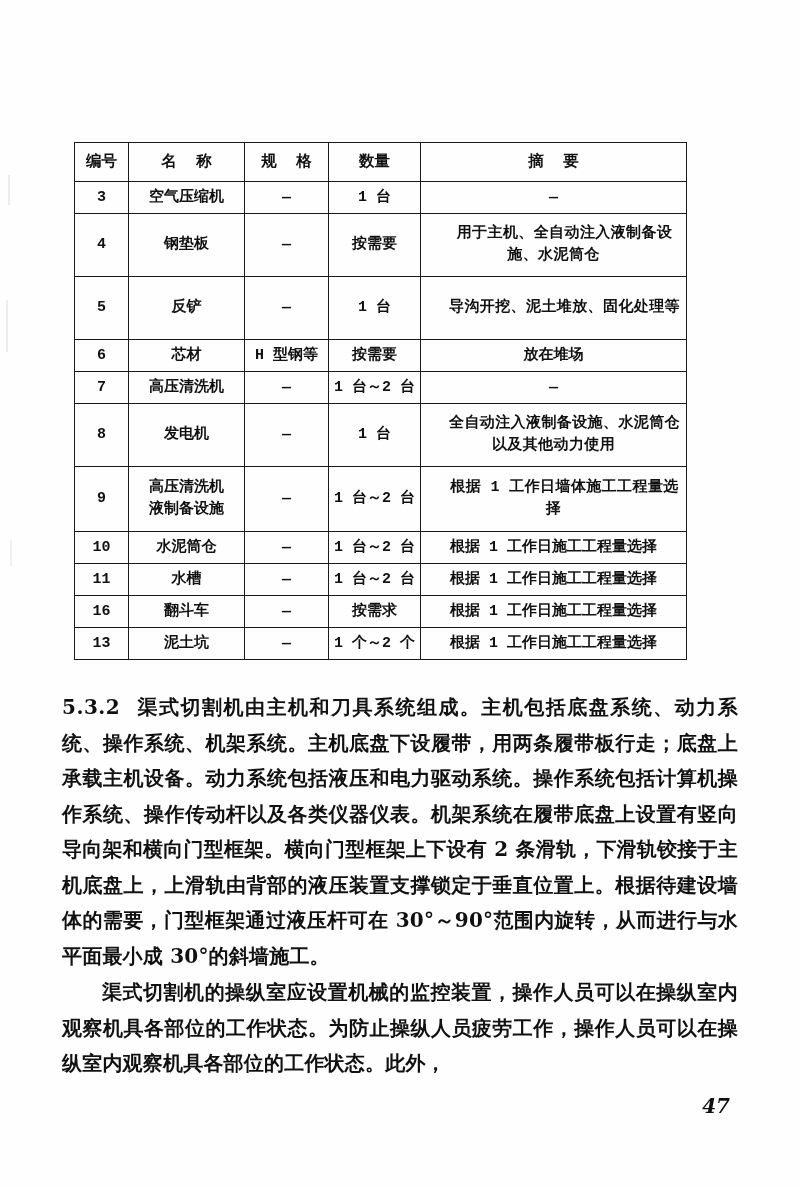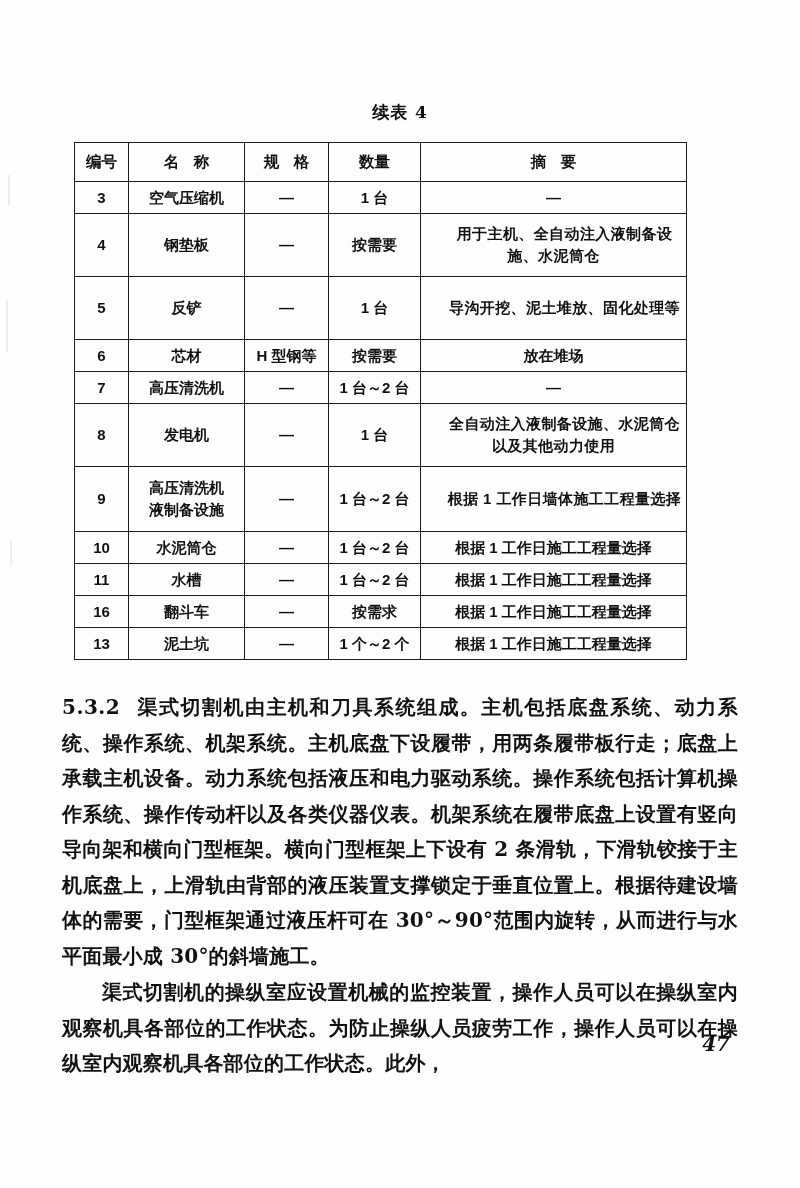--- a/index.html
+++ b/index.html
@@ -41,21 +41,21 @@
     position: absolute;
     left: 74px; top: 142px;
     width: 612px;
   }
   table.eq-table {
     border-collapse: collapse;
     width: 612px;
     table-layout: fixed;
     font-size: 15px;
     font-weight: 700;
-    font-family: Liberation Sans, sans-serif;
+    font-family: Liberation Mono, monospace;
   }
   table.eq-table col.c-no    { width: 54px; }
   table.eq-table col.c-name  { width: 116px; }
   table.eq-table col.c-spec  { width: 84px; }
   table.eq-table col.c-qty   { width: 92px; }
   table.eq-table col.c-note  { width: 266px; }
 
   table.eq-table td, table.eq-table th {
     border: 1.6px solid #1a1a1a;
     padding: 0;
@@ -107,21 +107,21 @@
   .clause-no {
     font-family: "DejaVu Serif", "Liberation Serif", serif;
     font-weight: 700;
     letter-spacing: 0.5px;
   }
   .gap-after-no { display: inline-block; width: 16px; }
 
   
   .folio {
     position: absolute;
-    left: 0; top: 1032px;
+    left: 0; top: 1094px;
     width: 730px;
     text-align: right;
     font-size: 20px;
     font-style: italic;
     font-weight: 700;
     font-family: "DejaVu Serif", "Liberation Serif", serif;
   }
 
   
   .scan-mark {
@@ -131,21 +131,20 @@
 </style>
 </head>
 <body>
 
 <div class="page">
 
   <div class="scan-mark" style="left:8px; top:175px; width:2px; height:30px; opacity:.5;"></div>
   <div class="scan-mark" style="left:6px; top:300px; width:2px; height:52px; opacity:.45;"></div>
   <div class="scan-mark" style="left:10px; top:540px; width:2px; height:26px; opacity:.4;"></div>
 
-  <div class="table-caption">续表 4</div>
 
   <div class="eq-table-wrap">
     <table class="eq-table">
       <colgroup>
         <col class="c-no">
           <col class="c-name">
           <col class="c-spec">
           <col class="c-qty">
           <col class="c-note">
       </colgroup>

